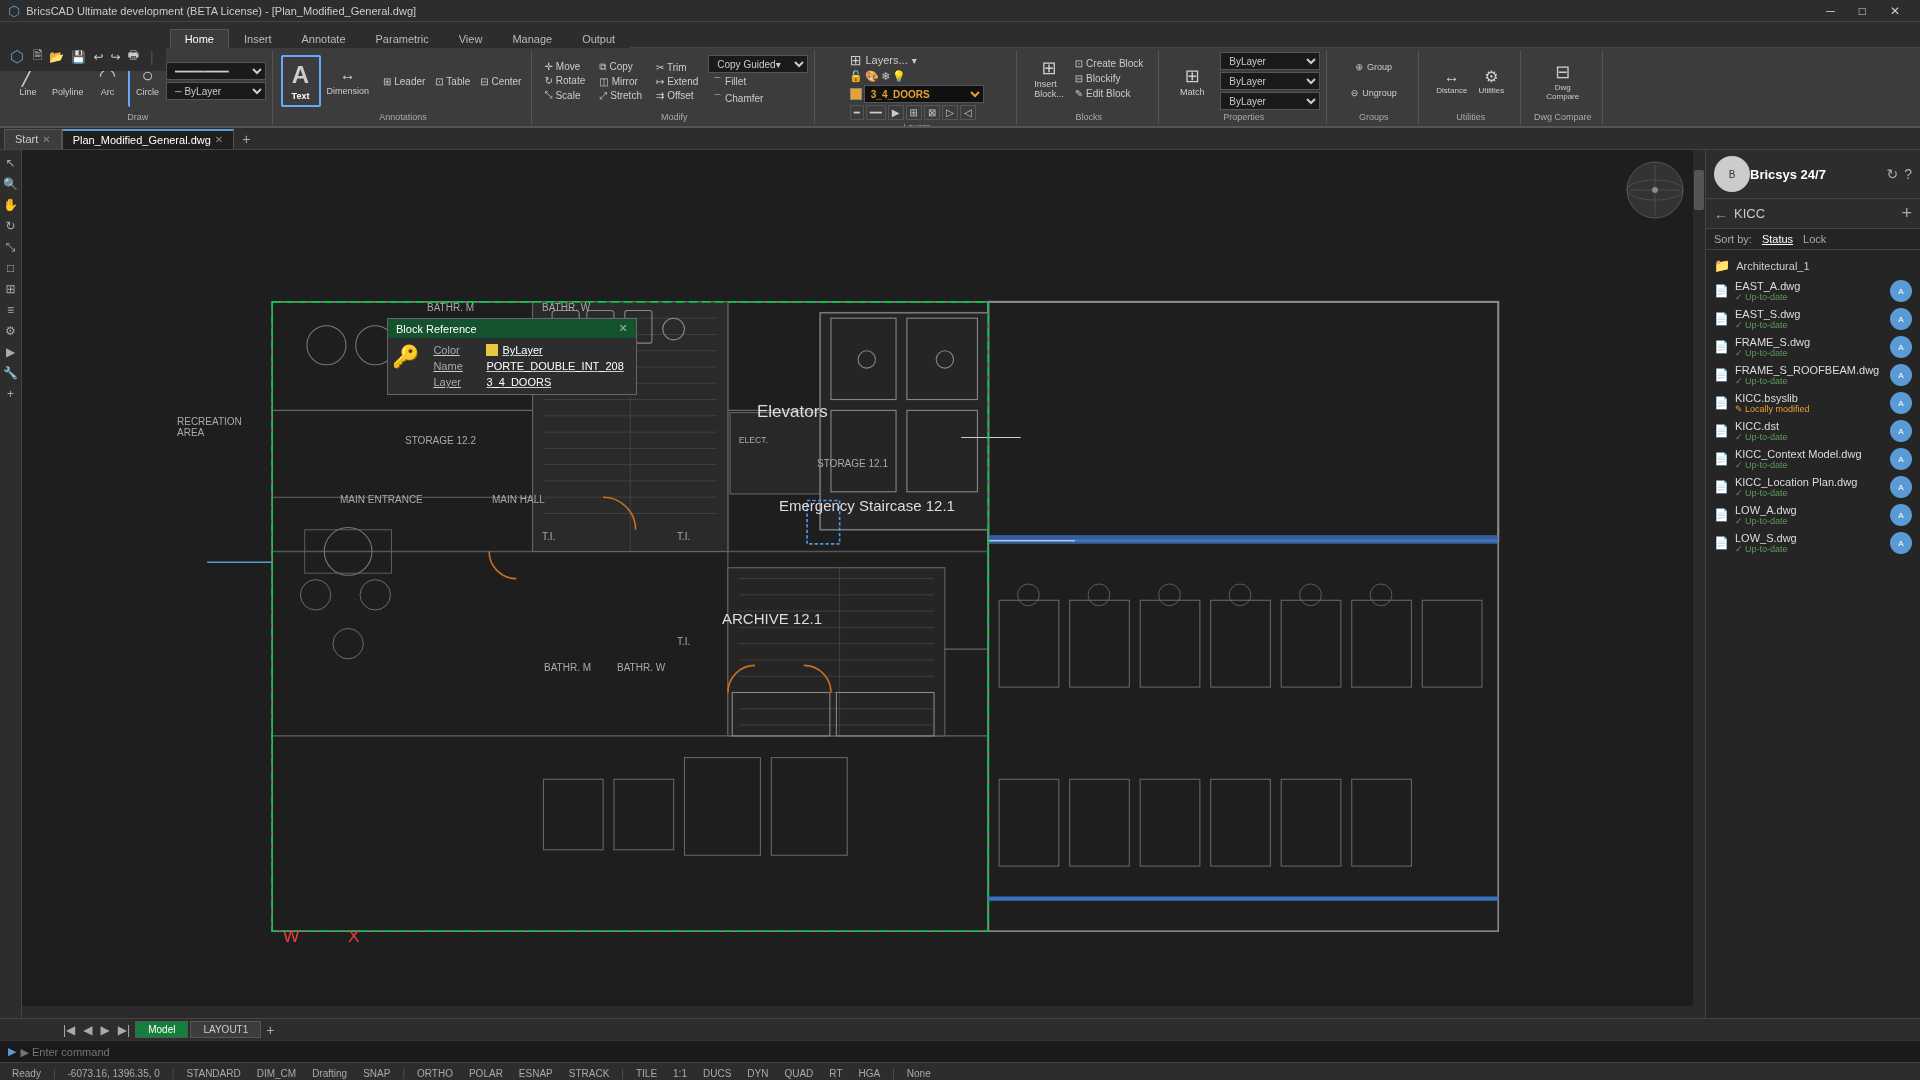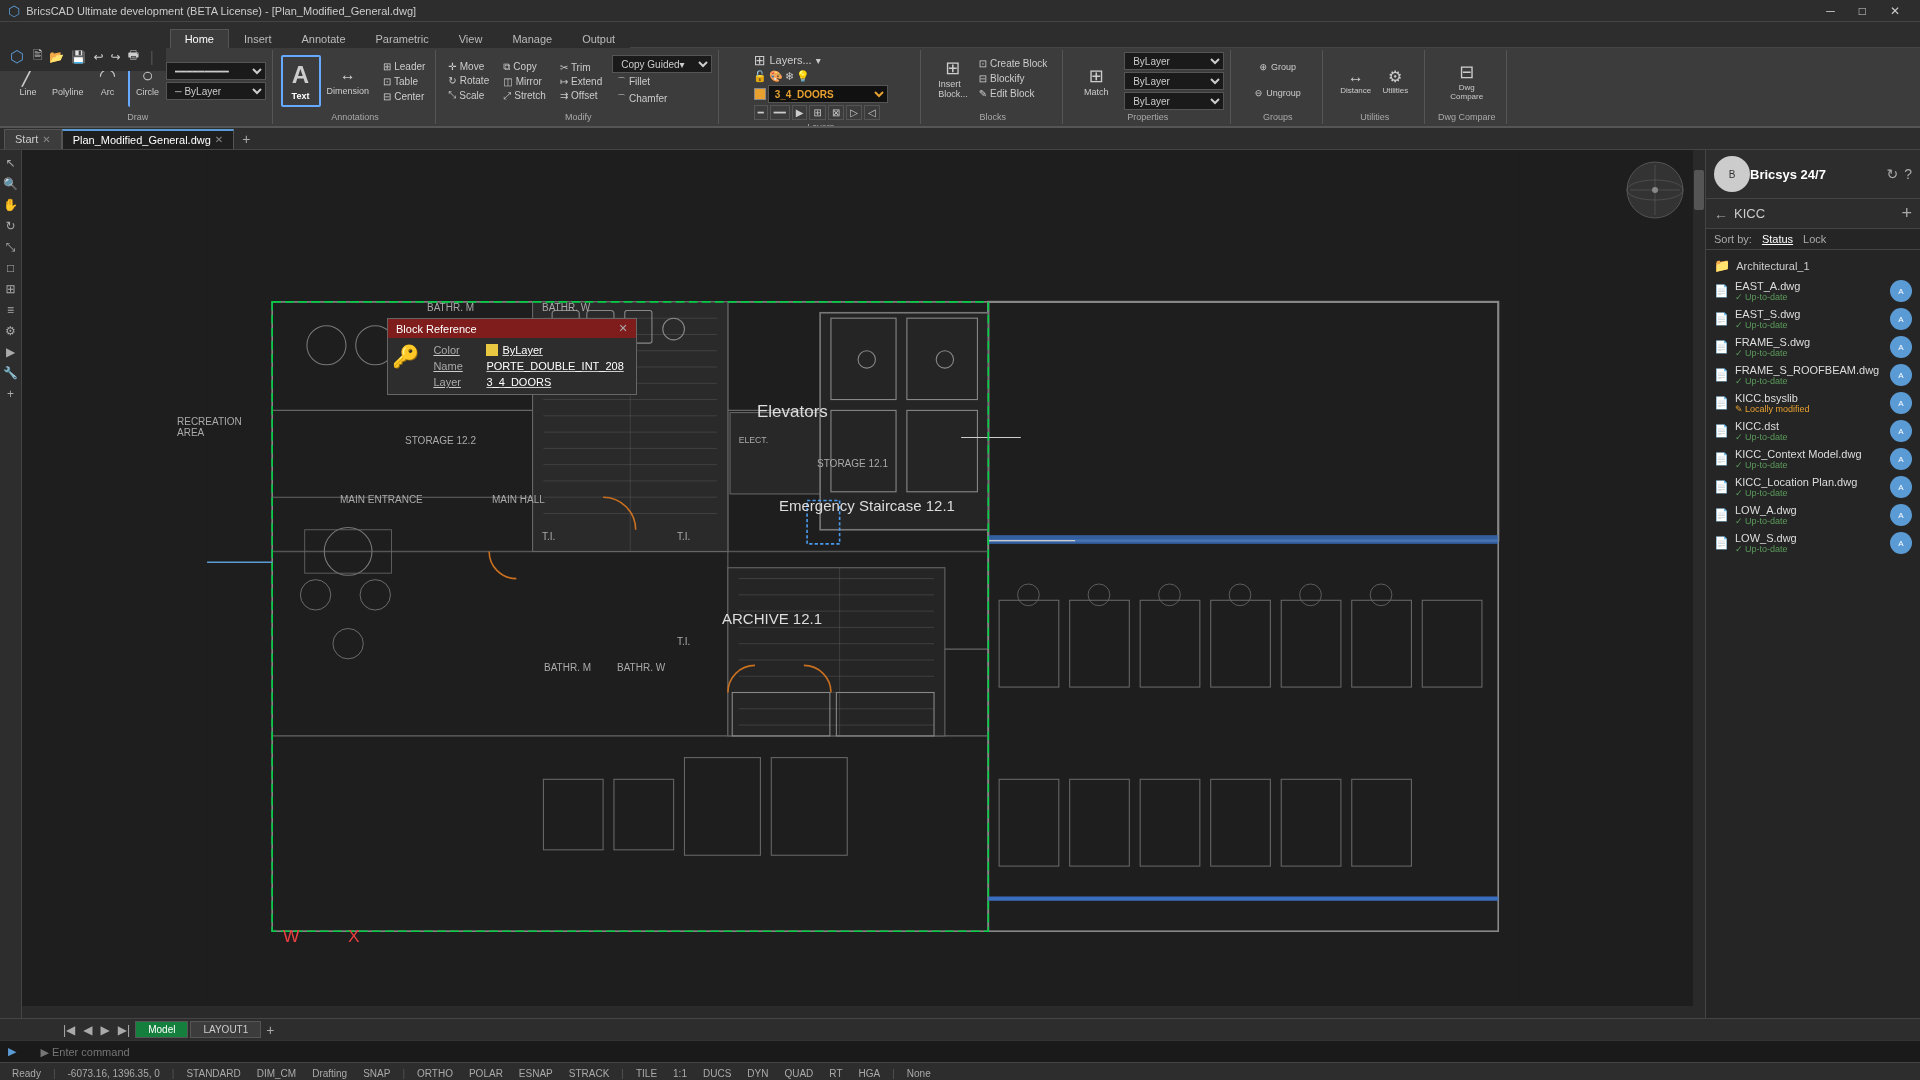--- a/index.html
+++ b/index.html
@@ -270,21 +270,21 @@
       position: absolute;
       top: 168px;
       left: 365px;
       background: #2d2d2d;
       border: 1px solid #666;
       font-size: 11px;
       z-index: 100;
       min-width: 200px;
     }
     .block-popup-header {
-      background: #7f1d1d;
+      background: #14532d;
       padding: 3px 8px;
       display: flex;
       align-items: center;
       justify-content: space-between;
       color: #fff;
     }
     .block-popup-close { cursor: pointer; color: #aaa; }
     .block-popup-row {
       padding: 2px 8px;
       display: flex;
@@ -338,21 +338,21 @@
     #cmd-input-area {
       height: 22px;
       background: #1a1a1a;
       border-top: 1px solid #333;
       display: flex;
       align-items: center;
       padding: 0 8px;
       gap: 4px;
     }
     .cmd-prompt { color: #5b9bd5; font-size: 11px; }
-    .cmd-input { background: transparent; border: none; outline: none; color: #ccc; font-size: 11px; flex: 1; margin-left: 20px; }
+    .cmd-input { background: transparent; border: none; outline: none; color: #ccc; font-size: 11px; flex: 1; }
 
     
     #layout-tabs {
       height: 22px;
       background: #2d2d2d;
       display: flex;
       align-items: center;
       padding-left: 60px;
       border-top: 1px solid #444;
       gap: 2px;
@@ -482,21 +482,21 @@
   <div class="ribbon-group" style="min-width:130px;">
     <div class="ribbon-buttons">
       <div class="ribbon-btn" style="font-size:28px;font-weight:bold;color:#fff;height:52px;min-width:40px;border:2px solid #6af;">
         <div style="font-size:24px;font-weight:bold;color:#ccc;">A</div>
         <div class="label">Text</div>
       </div>
       <div class="ribbon-btn">
         <div style="font-size:16px;">↔</div>
         <div class="label">Dimension</div>
       </div>
-      <div style="display:flex;flex-direction:column;gap:2px;margin-left:4px;">
+      <div style="display:flex;flex-direction:row;gap:2px;margin-left:4px;">
         <div class="ribbon-btn-small">⊞ Leader</div>
         <div class="ribbon-btn-small">⊡ Table</div>
         <div class="ribbon-btn-small">⊟ Center</div>
       </div>
     </div>
     <div class="ribbon-group-label">Annotations</div>
   </div>
 
   <div class="ribbon-group" style="min-width:200px;">
     <div class="ribbon-buttons">

